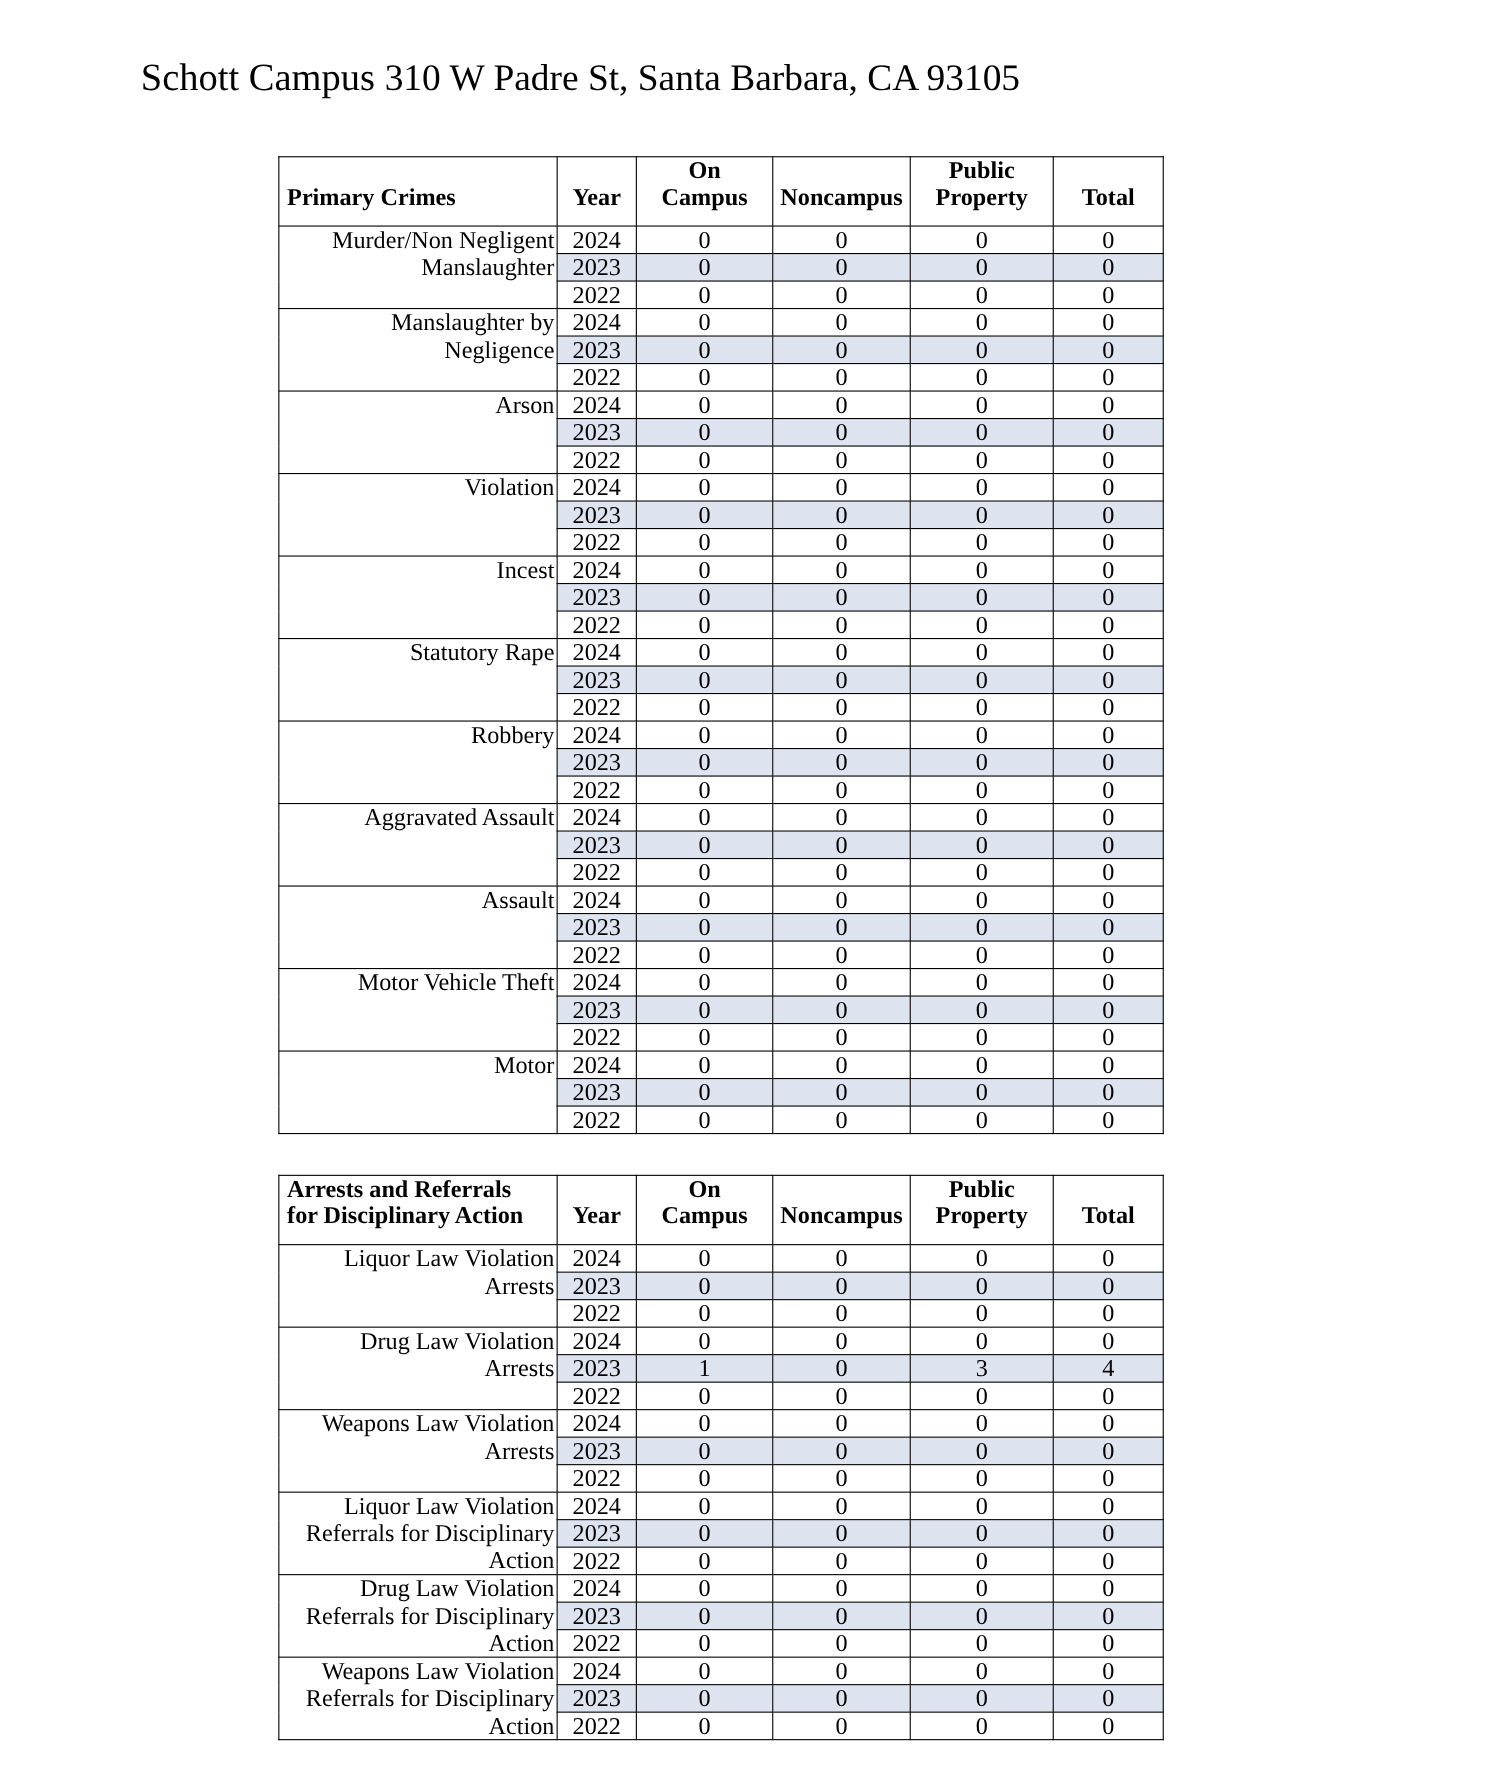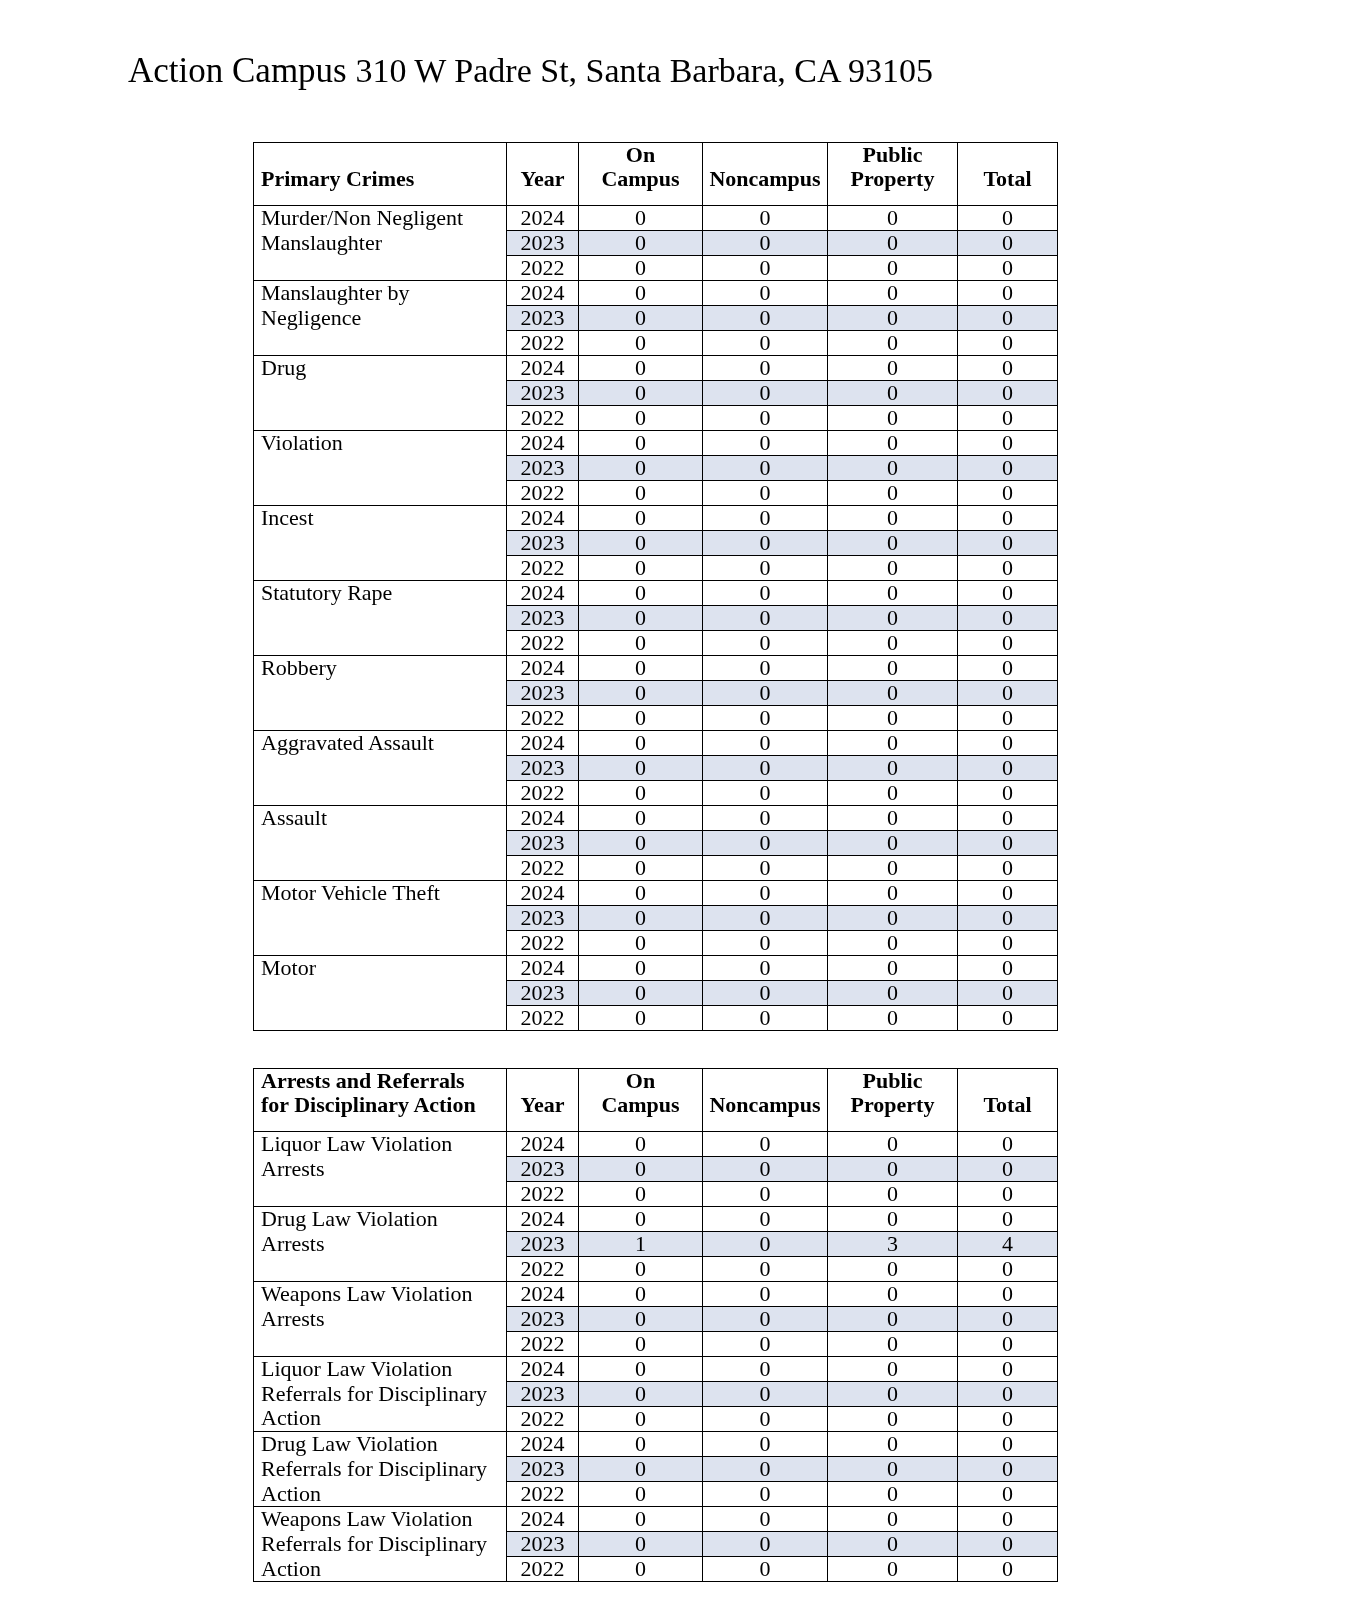--- a/index.html
+++ b/index.html
@@ -58,35 +58,35 @@
     text-align: left;
     padding-left: 7px;
   }
   tbody td {
     height: 23.7px;
     text-align: center;
     vertical-align: middle;
     line-height: 24px;
   }
   tbody td.crime {
-    text-align: left;
+    text-align: right;
     vertical-align: top;
     padding-left: 7px;
     padding-right: 2px;
     white-space: pre-line;
     line-height: 24.7px;
     background: var(--bg);
   }
   tbody tr.shaded td:not(.crime) { background: var(--shade); }
 </style>
 </head>
 <body>
 
 <div>
-  <h1 class="doc-title"><span>Action Campus</span> <span class="addr">310 W Padre St, Santa Barbara, CA 93105</span></h1>
+  <h1 class="doc-title"><span>Schott Campus</span> <span class="addr">310 W Padre St, Santa Barbara, CA 93105</span></h1>
 
   <table class="report" id="table-0">
       <colgroup>
         <col class="c0">
         <col class="c1">
         <col class="c2">
         <col class="c3">
         <col class="c4">
         <col class="c5">
       </colgroup>
@@ -147,21 +147,21 @@
         <tr>
           <td>2022</td>
           <td>0</td>
           <td>0</td>
           <td>0</td>
           <td>0</td>
         </tr>
       </tbody>
       <tbody>
         <tr>
-          <td rowspan="3" class="crime">Drug</td>
+          <td rowspan="3" class="crime">Arson</td>
           <td>2024</td>
           <td>0</td>
           <td>0</td>
           <td>0</td>
           <td>0</td>
         </tr>
         <tr class="shaded">
           <td>2023</td>
           <td>0</td>
           <td>0</td>

